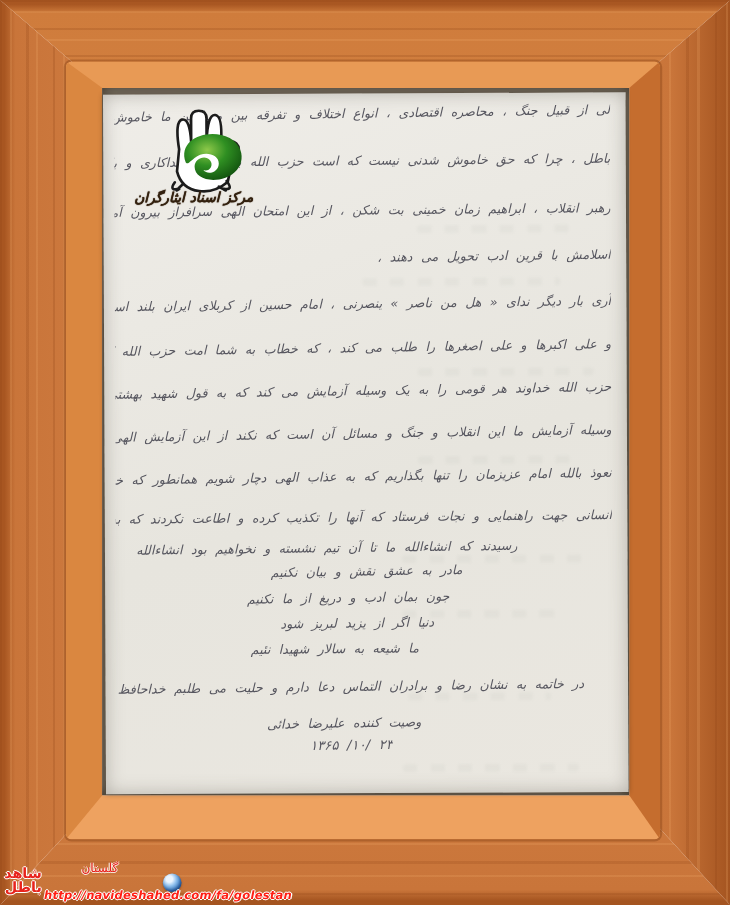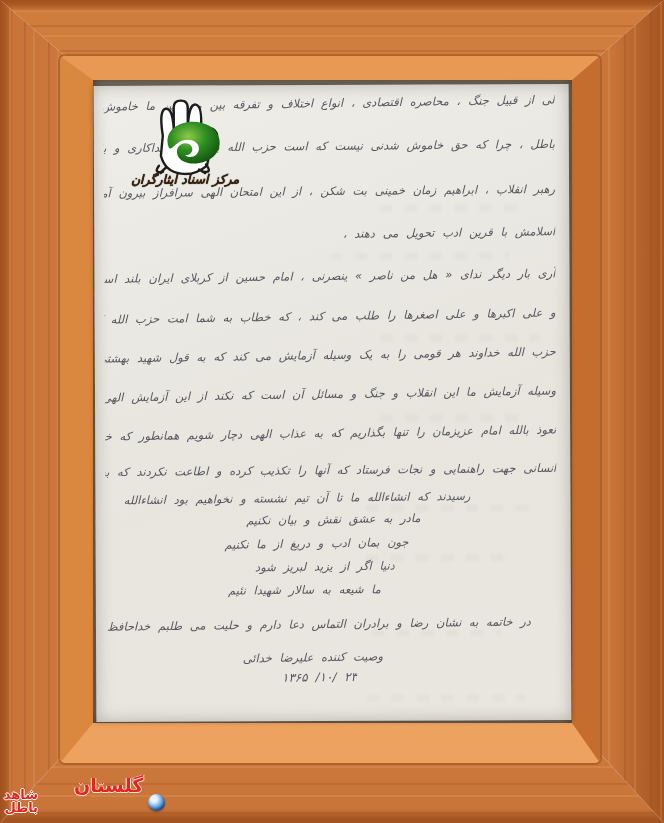--- a/index.html
+++ b/index.html
@@ -65,37 +65,37 @@
   }
   .ghost{
     position:absolute;height:7px;border-radius:3px;
     background:repeating-linear-gradient(90deg, rgba(125,135,125,.35) 0 13px, transparent 13px 25px);
     opacity:.16;filter:blur(1.4px);
   }
   
   .logo{position:absolute;top:10px;left:28px;width:126px;height:104px;direction:ltr;}
   .logo svg{display:block;margin:0 auto;}
   .logo-caption{
-    margin-top:-4px;text-align:center;
+    margin-top:-4px;text-align:left;
     font-size:12.5px;font-weight:bold;font-style:italic;
     color:#33210f;text-shadow:0 0 1px #33210f;
     direction:rtl;white-space:nowrap;
   }
   
   .watermark{position:absolute;left:0;bottom:0;width:200px;height:46px;z-index:5;direction:ltr;}
   .wm-navid{
     position:absolute;left:2px;bottom:2px;width:36px;height:40px;
     display:flex;flex-direction:column;align-items:flex-start;justify-content:center;
     color:#e8231c;font-weight:bold;font-size:13px;line-height:13px;
     text-shadow:-1px 0 0 #fff,1px 0 0 #fff,0 -1px 0 #fff,0 1px 0 #fff;
     direction:rtl;
   }
   .wm-golestan{
     position:absolute;left:74px;bottom:27px;
-    color:#e8231c;font-weight:bold;font-size:19px;
+    color:#e8231c;font-weight:normal;font-size:11px;
     text-shadow:-1px 0 0 rgba(255,255,255,.8),1px 0 0 rgba(255,255,255,.8),0 1px 0 rgba(255,255,255,.8);
     direction:rtl;white-space:nowrap;
   }
   .wm-globe{
     position:absolute;left:148px;bottom:12px;width:17px;height:17px;border-radius:50%;
     background:radial-gradient(circle at 35% 30%,#eaf4ff 0 18%,#8fc0ee 40%,#2e6fbb 75%,#1c4f91);
     box-shadow:0 1px 2px rgba(0,0,0,.35), inset -1px -2px 3px rgba(10,40,90,.55);
   }
   .wm-url{
     position:absolute;left:40px;bottom:3px;
@@ -173,15 +173,16 @@
     </div>
   </div>
 
   <div class="watermark">
     <div class="wm-navid">
       <span>شاهد</span>
       <span>باطل</span>
     </div>
     <div class="wm-golestan">گلستان</div>
     <div class="wm-globe"></div>
+    <div class="wm-url">http://navideshahed.com/fa/golestan</div>
   </div>
 
 </div>
 
 </body></html>

